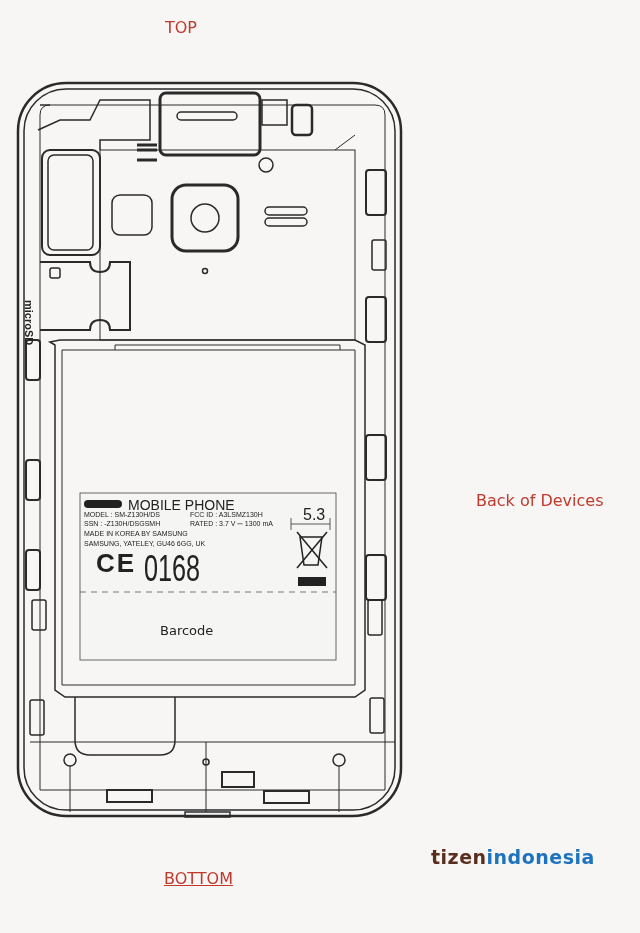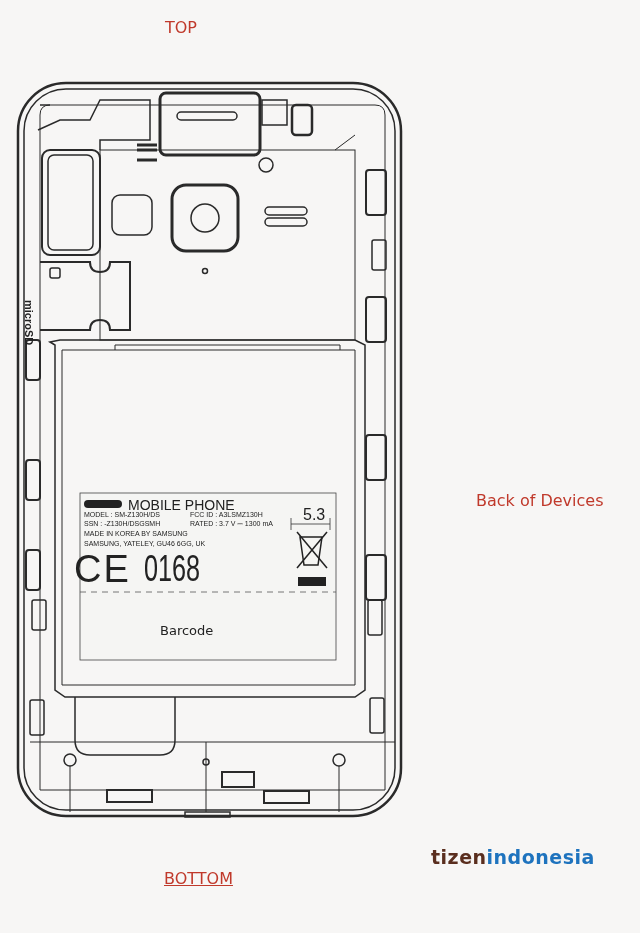--- a/index.html
+++ b/index.html
@@ -106,21 +106,21 @@
 </svg>
 
 <div class="label-text" style="left:128px;top:497px;font-size:14px;">MOBILE PHONE</div>
 <div class="label-text" style="left:84px;top:511px;font-size:7px;">MODEL : SM-Z130H/DS</div>
 <div class="label-text" style="left:190px;top:511px;font-size:7px;">FCC ID : A3LSMZ130H</div>
 <div class="label-text" style="left:84px;top:520px;font-size:7px;">SSN : -Z130H/DSGSMH</div>
 <div class="label-text" style="left:190px;top:520px;font-size:7px;">RATED : 3.7 V ⎓ 1300 mA</div>
 <div class="label-text" style="left:84px;top:530px;font-size:7px;">MADE IN KOREA BY SAMSUNG</div>
 <div class="label-text" style="left:84px;top:540px;font-size:7px;">SAMSUNG, YATELEY, GU46 6GG, UK</div>
 <div class="label-text" style="left:303px;top:506px;font-size:16px;">5.3</div>
-<div class="label-text" style="left:74px;top:548px;font-size:38px;letter-spacing:2px;">CE</div>
+<div class="label-text" style="left:96px;top:548px;font-size:26px;letter-spacing:2px;font-weight:bold;">CE</div>
 <div class="label-text" style="left:144px;top:548px;font-size:36px;transform:scaleX(0.7);transform-origin:left;">0168</div>
 <div class="label-text" style="left:160px;top:623px;font-size:13px;font-family:'DejaVu Sans',sans-serif;">Barcode</div>
 
 <div class="label-text" style="left:35px;top:300px;font-size:11px;font-weight:bold;transform:rotate(90deg);transform-origin:left top;">microSD</div>
 
 <div id="brand">
   <span class="b1">tizen</span><span class="b2">indonesia</span>
 </div>
 
 </body></html>

